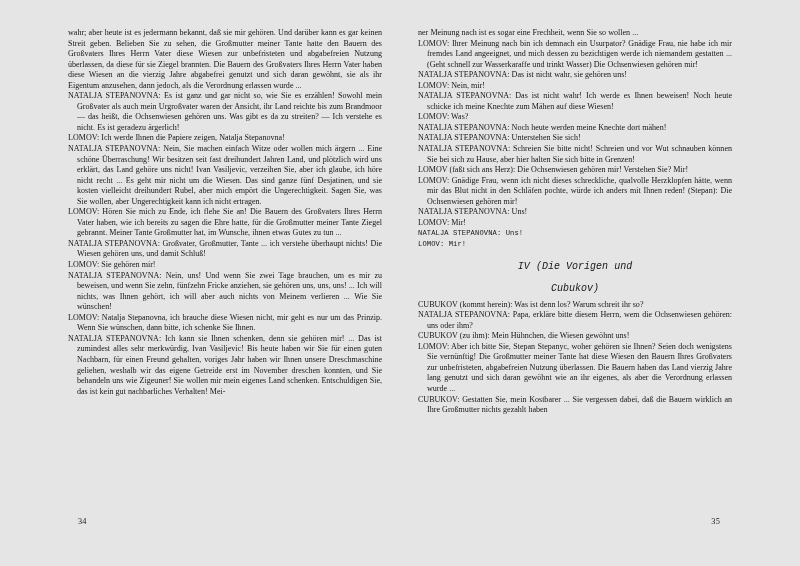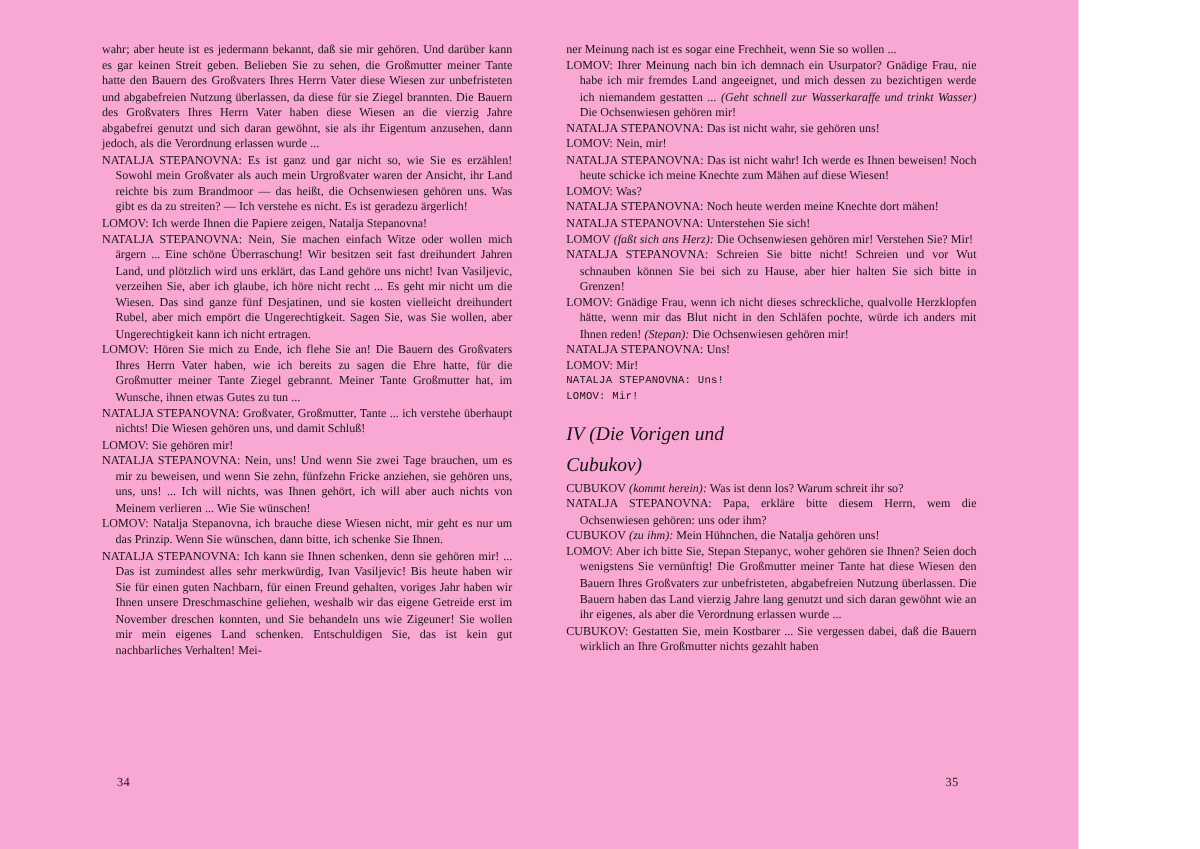--- a/index.html
+++ b/index.html
@@ -11,23 +11,23 @@
   body {
     width: 800px;
     height: 566px;
     overflow: hidden;
     font-family: "Liberation Serif", "DejaVu Serif", serif;
     color: #161616;
   }
 
   #spread {
     position: relative;
-    width: 719px;
-    height: 566px;
-    background: #f9a8d4;
+    width: 800px;
+    height: 566px;
+    background: #e5e5e5;
     display: flex;
     box-sizing: border-box;
   }
 
   .page {
     position: relative;
     box-sizing: border-box;
     height: 566px;
   }
 
@@ -49,35 +49,37 @@
     margin: 0;
     padding-left: 9px;
     text-indent: -9px;
   }
   .para.runon {           
     padding-left: 0;
     text-indent: 0;
   }
 
   .speaker { font-style: normal; }
-  .stage   { font-style: italic; }
+  .stage   { }
 
   
   .typed {
     font-family: "Liberation Mono", "DejaVu Sans Mono", monospace;
     font-size: 7.1px;
     line-height: 10.55px;
     letter-spacing: 0.12px;
   }
 
   .scene-heading {
+    text-align: center;
     font-style: italic;
-    font-size: 13px;
+    font-size: 10px;
     line-height: 10.55px;
     margin: 13px 0 0 0;
+    font-family: Liberation Mono, monospace;
   }
   .scene-heading + .scene-heading { margin-top: 11px; }
 
   .after-scene { margin-top: 5px; }
 
   .folio {
     position: absolute;
     bottom: 40px;
     font-size: 8.3px;
     letter-spacing: 0.2px;
@@ -179,25 +181,25 @@
       <p class="para">
         <span class="speaker">NATALJA STEPANOVNA:</span><span> Noch heute werden meine Knechte dort mähen!</span>
       </p>
 
 
       <p class="para">
         <span class="speaker">NATALJA STEPANOVNA:</span><span> Unterstehen Sie sich!</span>
       </p>
 
       <p class="para">
+        <span class="speaker">NATALJA STEPANOVNA:</span><span> Schreien Sie bitte nicht! Schreien und vor Wut schnauben können Sie bei sich zu Hause, aber hier halten Sie sich bitte in Grenzen!</span>
+      </p>
+
+      <p class="para">
         <span class="speaker">LOMOV</span><span class="stage"> (faßt sich ans Herz):</span><span> Die Ochsenwiesen gehören mir! Verstehen Sie? Mir!</span>
-      </p>
-
-      <p class="para">
-        <span class="speaker">NATALJA STEPANOVNA:</span><span> Schreien Sie bitte nicht! Schreien und vor Wut schnauben können Sie bei sich zu Hause, aber hier halten Sie sich bitte in Grenzen!</span>
       </p>
 
       <p class="para">
         <span class="speaker">LOMOV:</span><span> Gnädige Frau, wenn ich nicht dieses schreckliche, qualvolle Herzklopfen hätte, wenn mir das Blut nicht in den Schläfen pochte, würde ich anders mit Ihnen reden! </span><span class="stage">(Stepan):</span><span> Die Ochsenwiesen gehören mir!</span>
       </p>
 
       <p class="para">
         <span class="speaker">NATALJA STEPANOVNA:</span><span> Uns!</span>
       </p>
 
@@ -218,21 +220,21 @@
 
       <p class="para after-scene">
         <span class="speaker">CUBUKOV</span><span class="stage"> (kommt herein):</span><span> Was ist denn los? Warum schreit ihr so?</span>
       </p>
 
       <p class="para">
         <span class="speaker">NATALJA STEPANOVNA:</span><span> Papa, erkläre bitte diesem Herrn, wem die Ochsenwiesen gehören: uns oder ihm?</span>
       </p>
 
       <p class="para">
-        <span class="speaker">CUBUKOV</span><span class="stage"> (zu ihm):</span><span> Mein Hühnchen, die Natalja gehören uns!</span>
+        <span class="speaker">CUBUKOV</span><span class="stage"> (zu ihm):</span><span> Mein Hühnchen, die Wiesen gewöhnt uns!</span>
       </p>
 
       <p class="para">
         <span class="speaker">LOMOV:</span><span>   Aber ich bitte Sie, Stepan Stepanyc, woher gehören sie Ihnen? Seien doch wenigstens Sie vernünftig! Die Großmutter meiner Tante hat diese Wiesen den Bauern Ihres Großvaters zur unbefristeten, abgabefreien Nutzung überlassen. Die Bauern haben das Land vierzig Jahre lang genutzt und sich daran gewöhnt wie an ihr eigenes, als aber die Verordnung erlassen wurde ...</span>
       </p>
 
       <p class="para">
         <span class="speaker">CUBUKOV:</span><span> Gestatten Sie, mein Kostbarer ... Sie vergessen dabei, daß die Bauern wirklich an Ihre Großmutter nichts gezahlt haben</span>
       </p>
 

